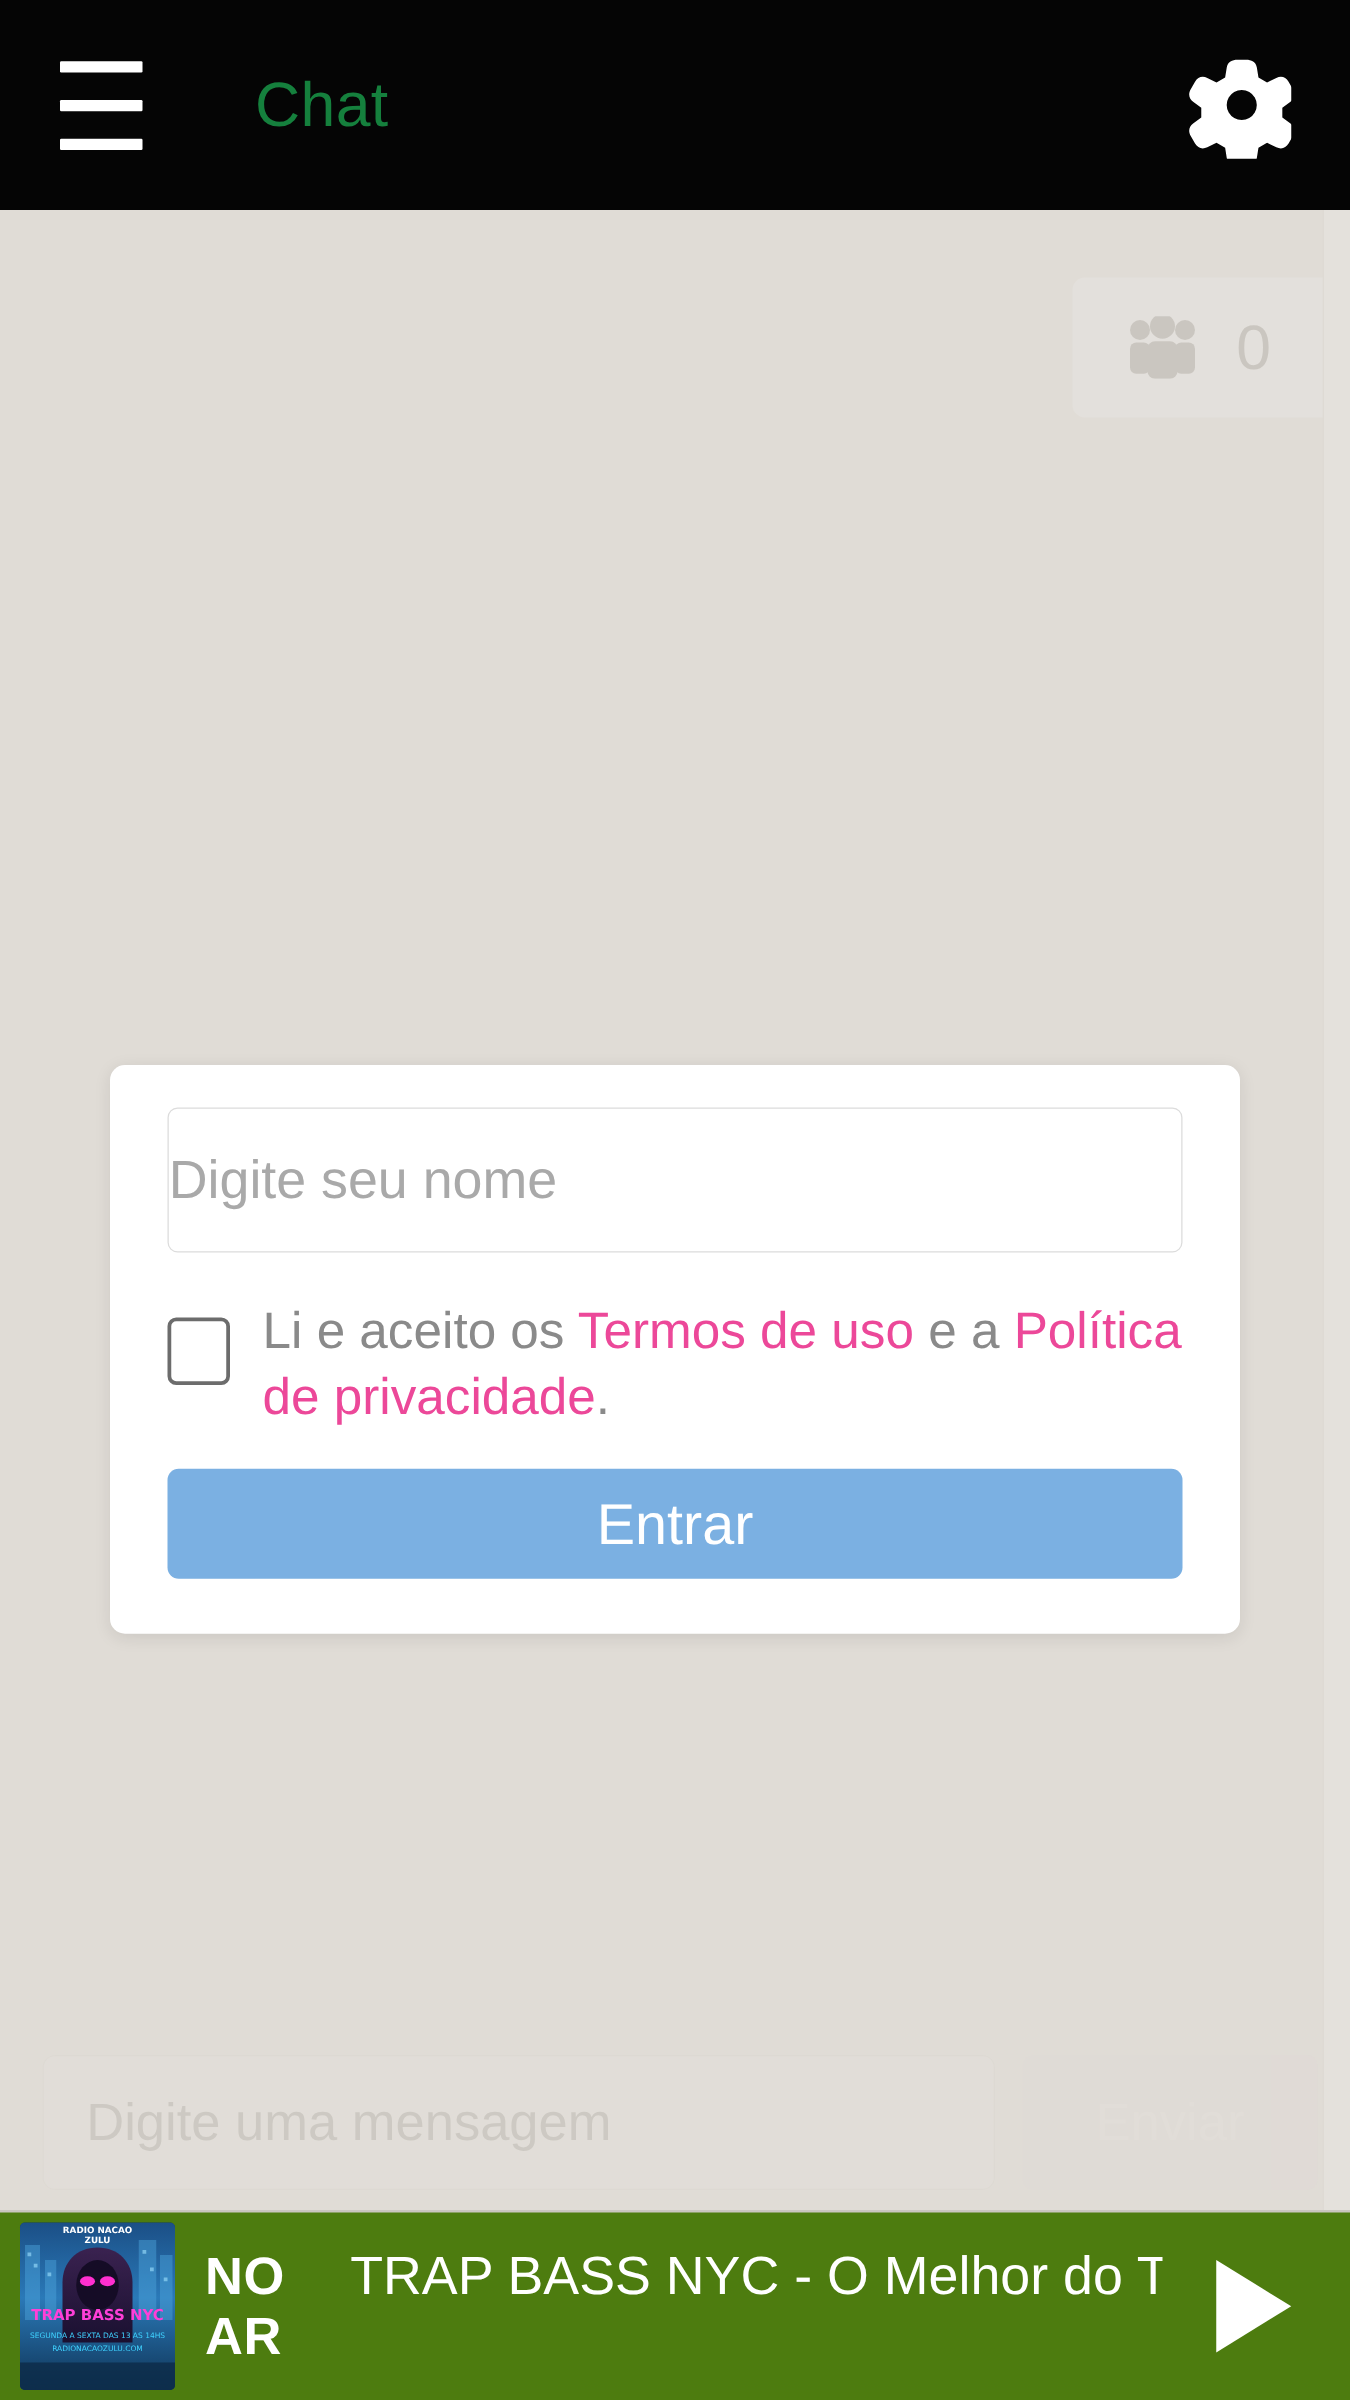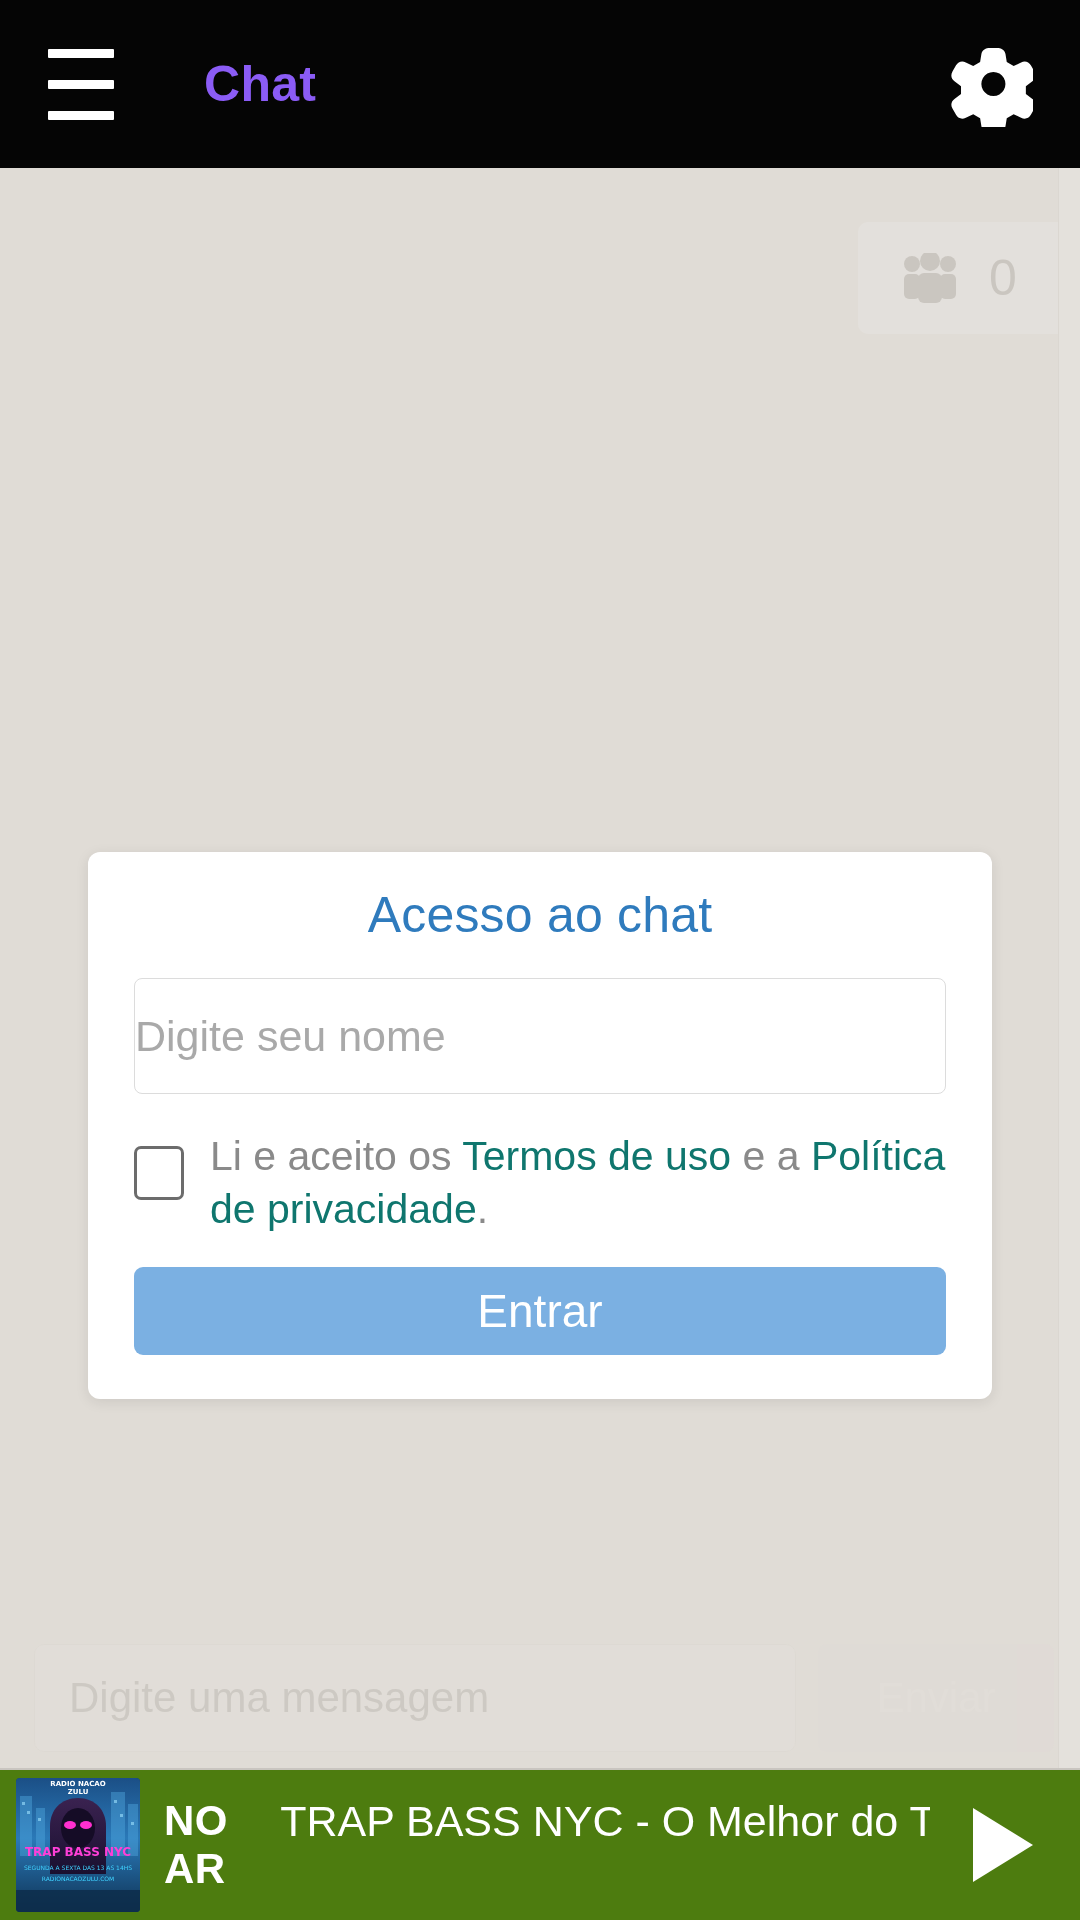--- a/index.html
+++ b/index.html
@@ -28,23 +28,23 @@
     width:82px; height:72px;
     display:flex; flex-direction:column; justify-content:center;
     gap:22px; cursor:pointer;
   }
   .hamburger span {
     display:block; width:66px; height:9px;
     background:#ffffff; border-radius:1px;
   }
   .header-title {
     margin-left:74px;
-    color:#8b5cf6;
+    color:#15803d;
     font-size:50px;
-    font-weight:700;
+    font-weight:400;
     letter-spacing:0.3px;
     font-family:"Liberation Sans", sans-serif;
   }
   .header-spacer { flex:1 1 auto; }
   .gear-btn {
     width:96px; height:96px;
     display:flex; align-items:center; justify-content:center;
     cursor:pointer;
   }
   .gear-btn svg { width:86px; height:86px; display:block; }
@@ -130,21 +130,21 @@
     cursor:pointer;
   }
   .terms-text {
     flex:1 1 auto;
     font-size:41px;
     line-height:1.30;
     color:#8a8a8a;
     font-family:"Liberation Sans", sans-serif;
   }
   .terms-text a {
-    color:#0f766e;
+    color:#ec4899;
     text-decoration:none;
     cursor:pointer;
   }
 
   .enter-btn {
     display:block;
     width:100%;
     height:88px;
     margin-top:30px;
     background:#7bb0e2;
@@ -273,21 +273,20 @@
           <circle cx="49" cy="11" r="8" fill="#c9c5bf"></circle>
           <rect x="41" y="21" width="16" height="25" rx="5" fill="#c9c5bf"></rect>
           <circle cx="31" cy="8" r="10" fill="#c9c5bf"></circle>
           <rect x="19" y="20" width="24" height="30" rx="6" fill="#c9c5bf"></rect>
         </svg>
       </span>
       <span class="users-count">0</span>
     </div>
 
     <div class="modal">
-      <div class="modal-title">Acesso ao chat</div>
 
       <input class="name-input" type="text" placeholder="Digite seu nome" style="">
 
       <div class="terms-row">
         <div class="checkbox"></div>
         <div class="terms-text">
           <span>Li e aceito os </span><a>Termos de uso</a><span> e a </span><a>Política de privacidade</a><span>.</span>
         </div>
       </div>
 

